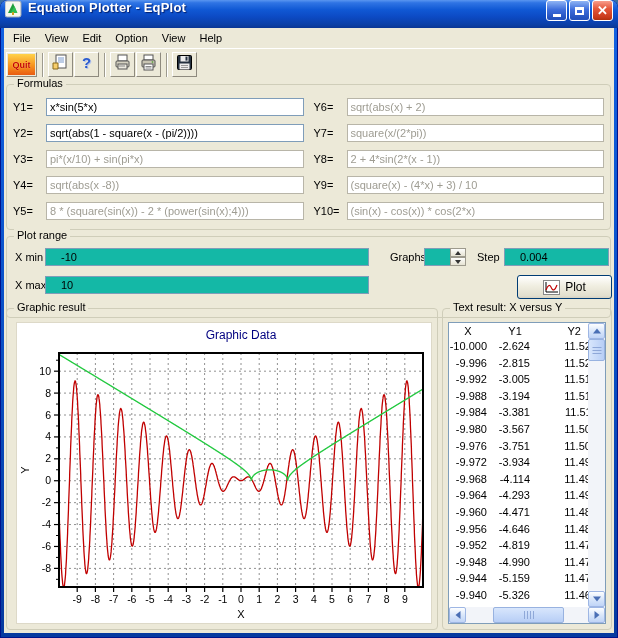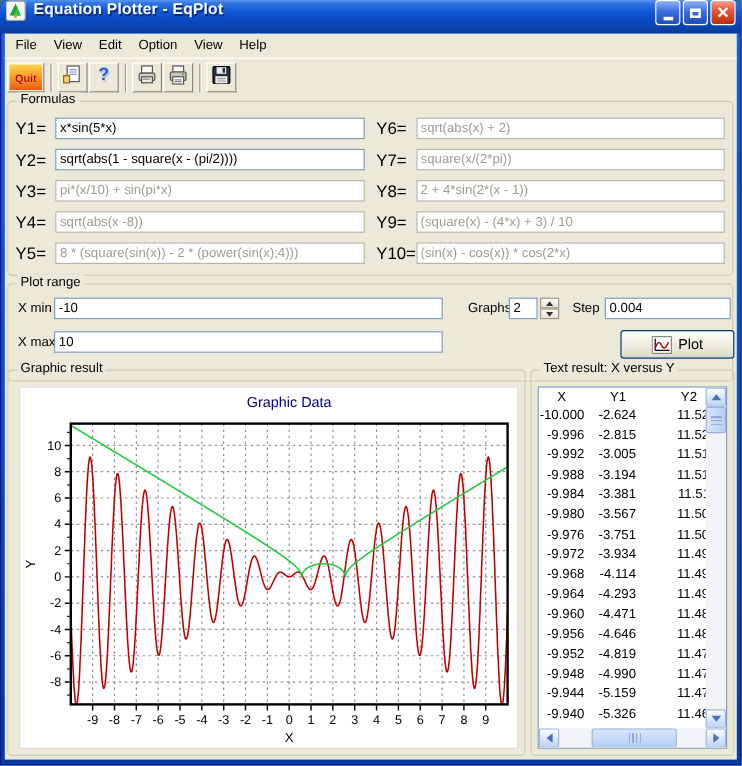--- a/index.html
+++ b/index.html
@@ -47,29 +47,29 @@
 
   
   .group{position:absolute;border:1px solid #CFCDB9;border-radius:4px;}
   .glabel{position:absolute;top:-8px;left:7px;background:#ECE9D8;padding:0 3px;font-size:11px;color:#000;white-space:nowrap;}
 
   .group.formulas{left:2px;top:56px;width:605px;height:146px;}
   .formulas-inner{position:absolute;left:6px;right:6px;top:9px;bottom:5px;
     display:grid;grid-template-columns:1fr 1fr;grid-auto-flow:column;
     grid-template-rows:repeat(5,1fr);column-gap:10px;}
   .f-row{display:flex;align-items:center;}
-  .f-row label{width:33px;font-size:14px;flex:0 0 auto;}
+  .f-row label{width:33px;font-size:11px;flex:0 0 auto;}
   .f-row input{flex:1;height:18px;border:1px solid #7F9DB9;font-size:11px;
     font-family:"Liberation Sans",sans-serif;padding:1px 3px;color:#000;background:#fff;}
   .f-row.disabled input{color:#9E9C92;border-color:#B8B5A8;}
 
   .group.plotrange{left:2px;top:208px;width:605px;height:82px;}
   .pr-label{position:absolute;font-size:11px;}
   .pr-input{position:absolute;height:18px;border:1px solid #7F9DB9;font-size:11px;
-    font-family:"Liberation Sans",sans-serif;padding:1px 3px;background:#ffffff;color:#000;}
+    font-family:"Liberation Sans",sans-serif;padding:1px 15px;background:#14b8a6;color:#000;}
   .lbl-xmin{left:8px;top:14px;text-align:right;} .inp-xmin{left:38px;top:11px;width:324px;}
   .lbl-xmax{left:8px;top:42px;} .inp-xmax{left:38px;top:39px;width:324px;}
   .lbl-graphs{left:383px;top:14px;} .inp-graphs{left:417px;top:11px;width:24px;}
   .spin{position:absolute;left:443px;top:11px;width:16px;height:18px;display:flex;flex-direction:column;}
   .spin button{flex:1;border:1px solid #9D9A8D;background:linear-gradient(180deg,#FDFDFB,#E6E3D3);
     padding:0;position:relative;cursor:default;}
   .spin .tri{position:absolute;left:50%;top:50%;transform:translate(-50%,-50%);width:0;height:0;}
   .tri.up{border-left:3px solid transparent;border-right:3px solid transparent;border-bottom:4px solid #333;}
   .tri.down{border-left:3px solid transparent;border-right:3px solid transparent;border-top:4px solid #333;}
   .lbl-step{left:470px;top:14px;} .inp-step{left:497px;top:11px;width:105px;}

